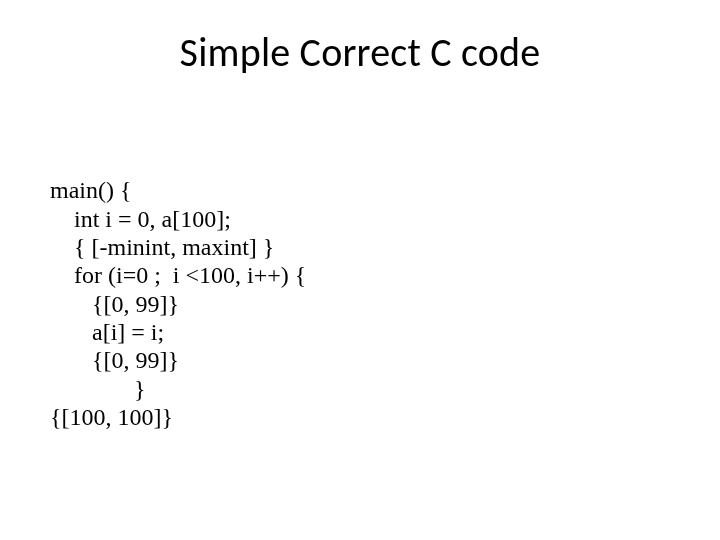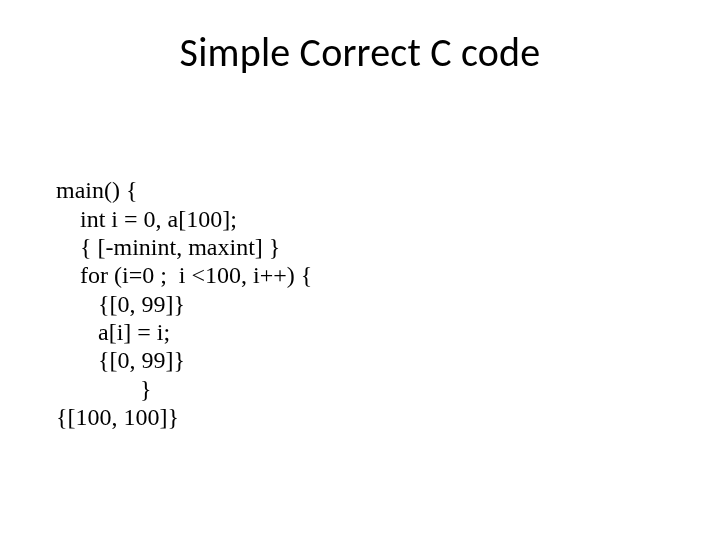--- a/index.html
+++ b/index.html
@@ -25,21 +25,21 @@
     left: 0;
     width: 100%;
     text-align: center;
     font-size: 40px;
     font-weight: 400;
     letter-spacing: 0.2px;
   }
   .body {
     position: absolute;
     top: 148px;
-    left: 56px;
+    left: 50px;
     font-family: "Times New Roman", Times, serif;
     font-size: 24px;
     line-height: 1.18;
     white-space: pre;
   }
 </style>
 </head>
 <body>
 
 <div class="slide">

